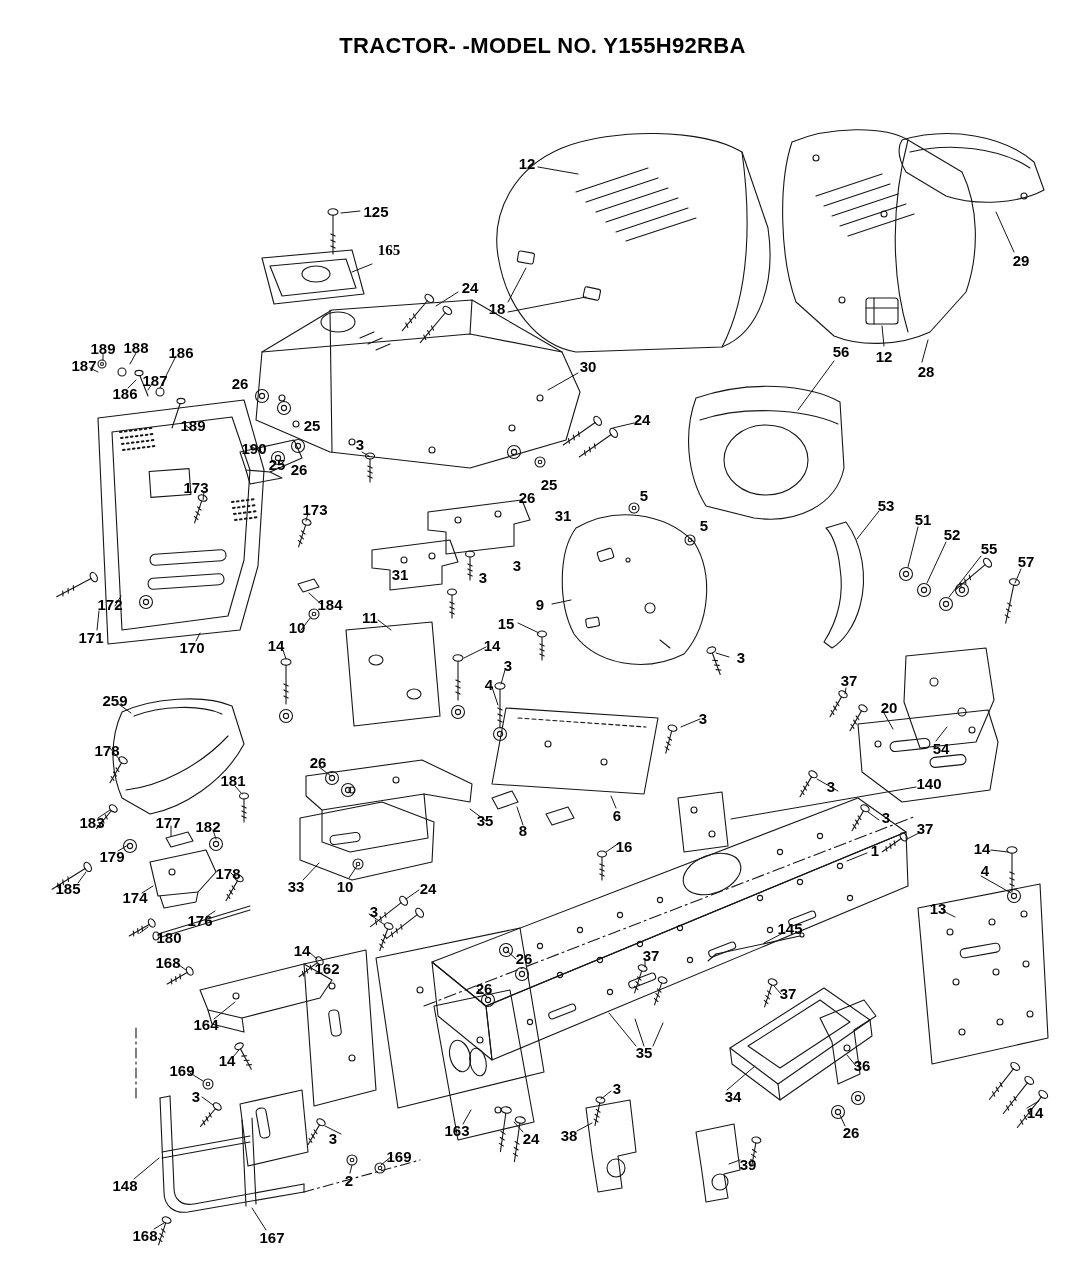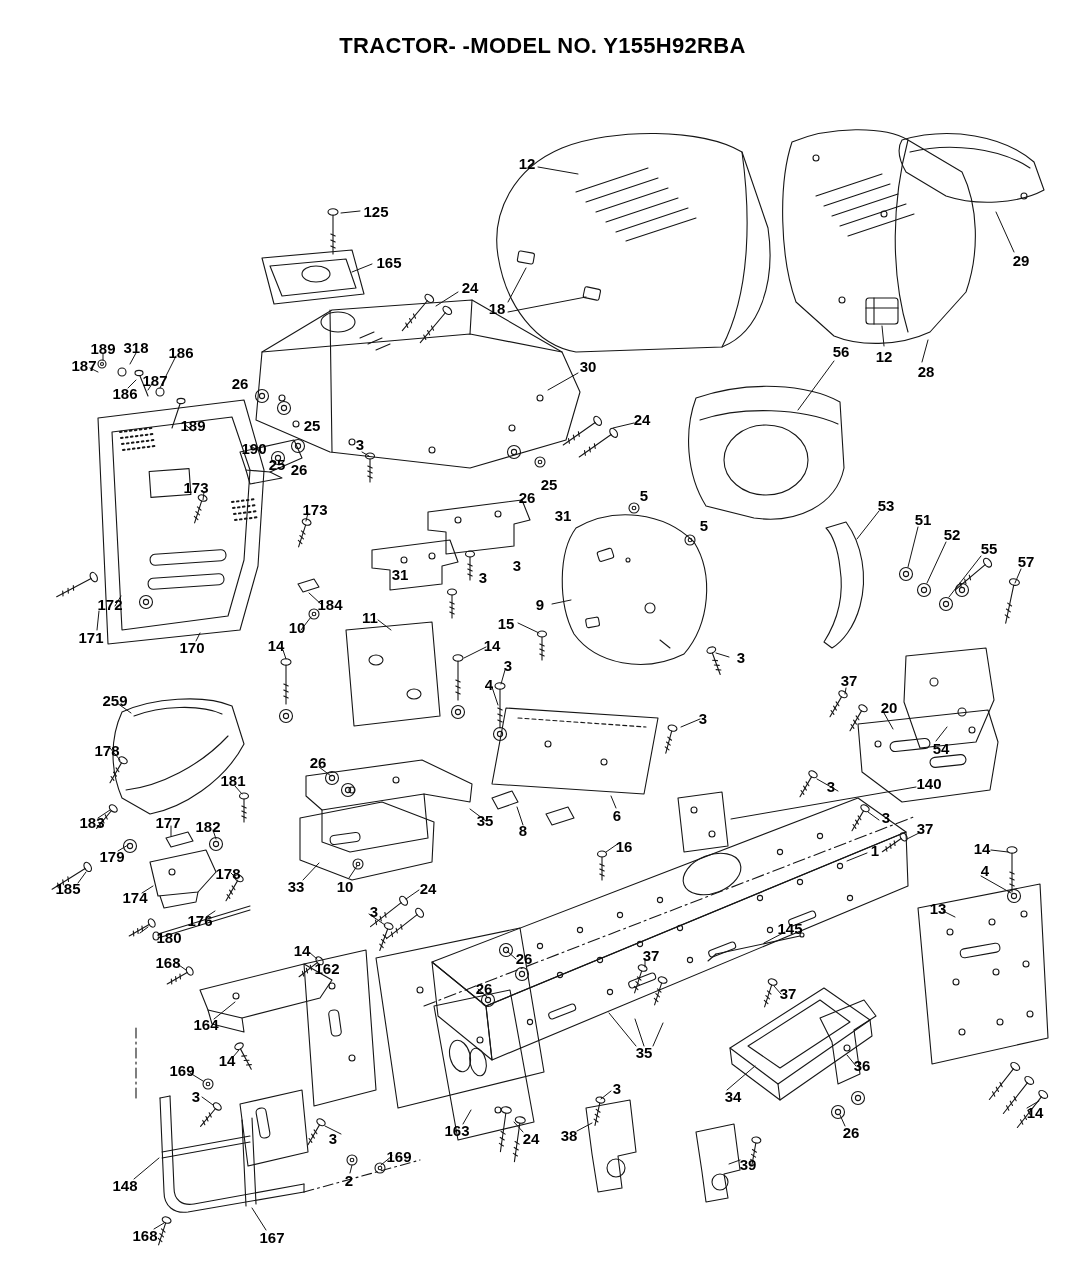--- a/index.html
+++ b/index.html
@@ -372,30 +372,30 @@
         <path d="M303,880 L319,863 M349,878 L357,866 M301,630 L311,617 M322,605 L309,593 M378,620 L391,630 M283,650 L286,659 M486,647 L464,658 M505,670 L501,684 M492,687 L498,705 M700,719 L681,727 M616,808 L611,796 M619,843 L606,852 M523,825 L517,807 M486,821 L470,809 M319,767 L331,776 M117,703 L131,713 M110,748 L120,760 M98,818 L110,810 M118,851 L128,845 M78,883 L86,872 M142,893 L153,886 M140,933 L148,927 M206,917 L215,911 M231,873 L237,879 M235,786 L242,794 M213,830 L216,839 M171,826 L171,836 M97,630 L99,611 M115,606 L121,596 M196,641 L200,633"></path>
       </g>
 
     </g>
   </svg>
 
 
   <div id="label-layer">
       <span class="part-label" style="left: 527px; top: 163px;">12</span>
       <span class="part-label" style="left: 376px; top: 211px;">125</span>
-      <span class="part-label" style="left: 389px; top: 262px;">165</span>
+      <span class="part-label" style="left: 389px; top: 250px; font-family: Liberation Serif, serif;">165</span>
       <span class="part-label" style="left: 470px; top: 287px;">24</span>
       <span class="part-label" style="left: 497px; top: 308px;">18</span>
       <span class="part-label" style="left: 1021px; top: 260px;">29</span>
       <span class="part-label" style="left: 884px; top: 356px;">12</span>
       <span class="part-label" style="left: 926px; top: 371px;">28</span>
       <span class="part-label" style="left: 841px; top: 351px;">56</span>
       <span class="part-label" style="left: 588px; top: 366px;">30</span>
       <span class="part-label" style="left: 103px; top: 348px;">189</span>
-      <span class="part-label" style="left: 136px; top: 347px;">318</span>
+      <span class="part-label" style="left: 136px; top: 347px;">188</span>
       <span class="part-label" style="left: 181px; top: 352px;">186</span>
       <span class="part-label" style="left: 84px; top: 365px;">187</span>
       <span class="part-label" style="left: 125px; top: 393px;">186</span>
       <span class="part-label" style="left: 155px; top: 380px;">187</span>
       <span class="part-label" style="left: 193px; top: 425px;">189</span>
       <span class="part-label" style="left: 254px; top: 448px;">190</span>
       <span class="part-label" style="left: 240px; top: 383px;">26</span>
       <span class="part-label" style="left: 312px; top: 425px;">25</span>
       <span class="part-label" style="left: 196px; top: 487px;">173</span>
       <span class="part-label" style="left: 277px; top: 464px;">25</span>

